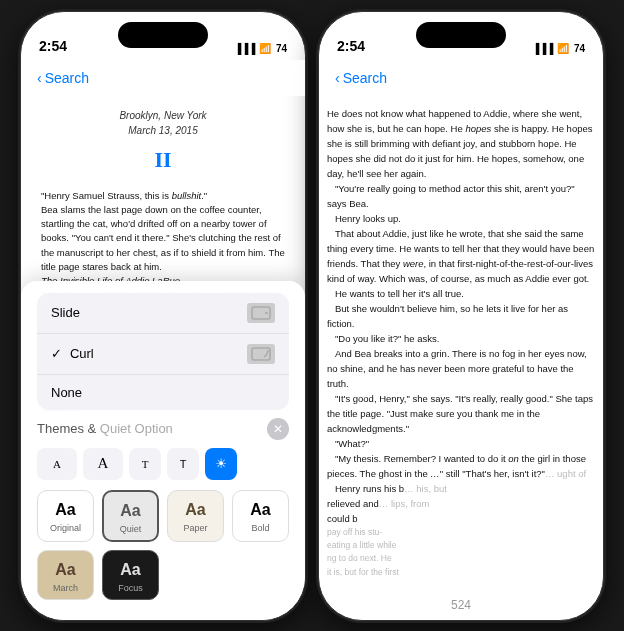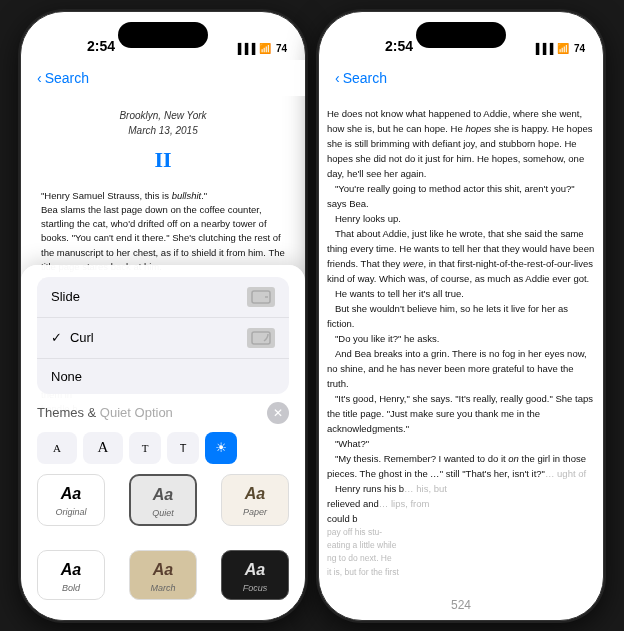--- a/index.html
+++ b/index.html
@@ -57,21 +57,20 @@
       padding: 0 18px 6px;
       z-index: 50;
       font-size: 12px;
       font-weight: 600;
       color: #000;
     }
 
     .status-time {
       font-size: 14px;
       font-weight: 700;
-      margin-left: 48px;
     }
 
     .status-icons {
       display: flex;
       align-items: center;
       gap: 4px;
       font-size: 10px;
     }
 
     
@@ -242,23 +241,22 @@
     }
 
     .font-icon-btn.active {
       background: #007AFF;
       color: #fff;
     }
 
     
     .theme-swatches {
       display: grid;
-      grid-template-columns: repeat(3, 1fr);
-      gap: 24px;
-      font-style: italic;
+      grid-template-columns: repeat(4, 1fr);
+      gap: 8px;
     }
 
     .theme-swatch {
       border-radius: 10px;
       padding: 10px 8px 6px;
       display: flex;
       flex-direction: column;
       align-items: center;
       gap: 4px;
       cursor: pointer;

